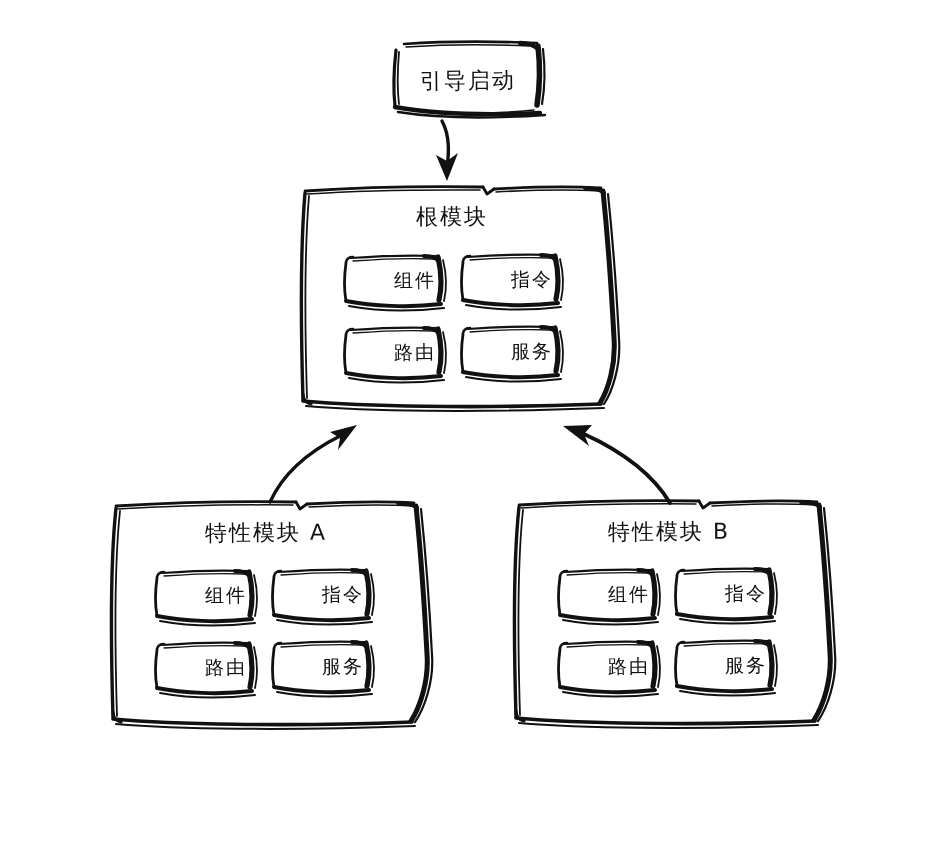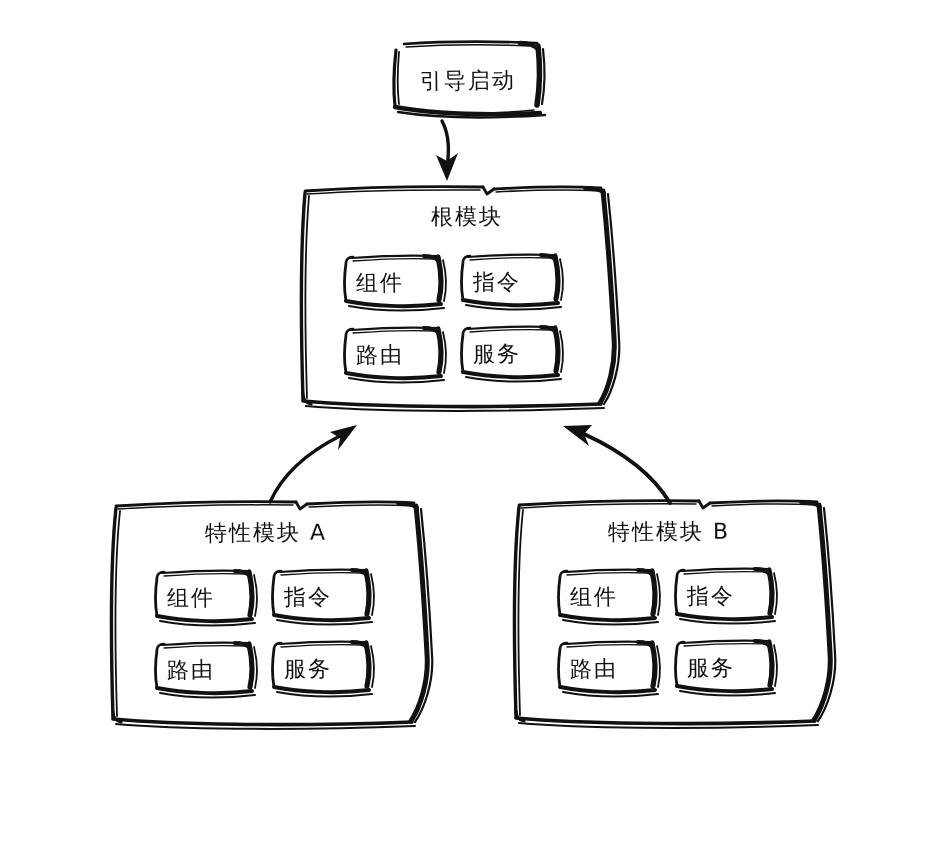--- a/index.html
+++ b/index.html
@@ -45,22 +45,22 @@
     white-space: nowrap;
     letter-spacing: 2px;
     user-select: none;
   }
   .module-title {
     font-size: 22px;
     text-align: center;
     transform: rotate(-0.4deg);
   }
   .slot-label {
-    font-size: 22px;
-    text-align: left;
+    font-size: 19px;
+    text-align: right;
     transform: rotate(-0.6deg);
   }
   .boot-label {
     font-size: 22px;
     transform: rotate(-0.7deg);
   }
 </style>
 </head>
 <body>
 
@@ -306,21 +306,21 @@
         <path class="ink" stroke-width="2.0" d="M680 691 C707 696, 741 697, 775 693"></path>
         <path class="ink" stroke-width="4.2" d="M755 641 C762 641, 767 643, 770 646"></path>
         <path class="ink" stroke-width="2.6" d="M677 647 C678 643, 680 642, 684 642"></path>
       </g>
     </g>
 
   </svg>
 
   <div class="lbl boot-label" style="left:408px; top:66px; width:120px; text-align:center;">引导启动</div>
 
-  <div class="lbl module-title" style="left:402px; top:202px; width:130px;font-family:Liberation Mono, monospace;">根模块</div>
+  <div class="lbl module-title" style="left:387px; top:202px; width:130px;font-family:Liberation Mono, monospace;">根模块</div>
 
   <div class="lbl slot-label" style="left:356px; top:268px; width:80px;">组件</div>
   <div class="lbl slot-label" style="left:473px; top:267px; width:80px;">指令</div>
   <div class="lbl slot-label" style="left:356px; top:340px; width:80px;">路由</div>
   <div class="lbl slot-label" style="left:473px; top:339px; width:80px;">服务</div>
 
   <div class="lbl module-title" style="left:181px; top:518px; width:170px;">特性模块 A</div>
 
   <div class="lbl slot-label" style="left:167px; top:583px; width:80px;">组件</div>
   <div class="lbl slot-label" style="left:284px; top:582px; width:80px;">指令</div>

